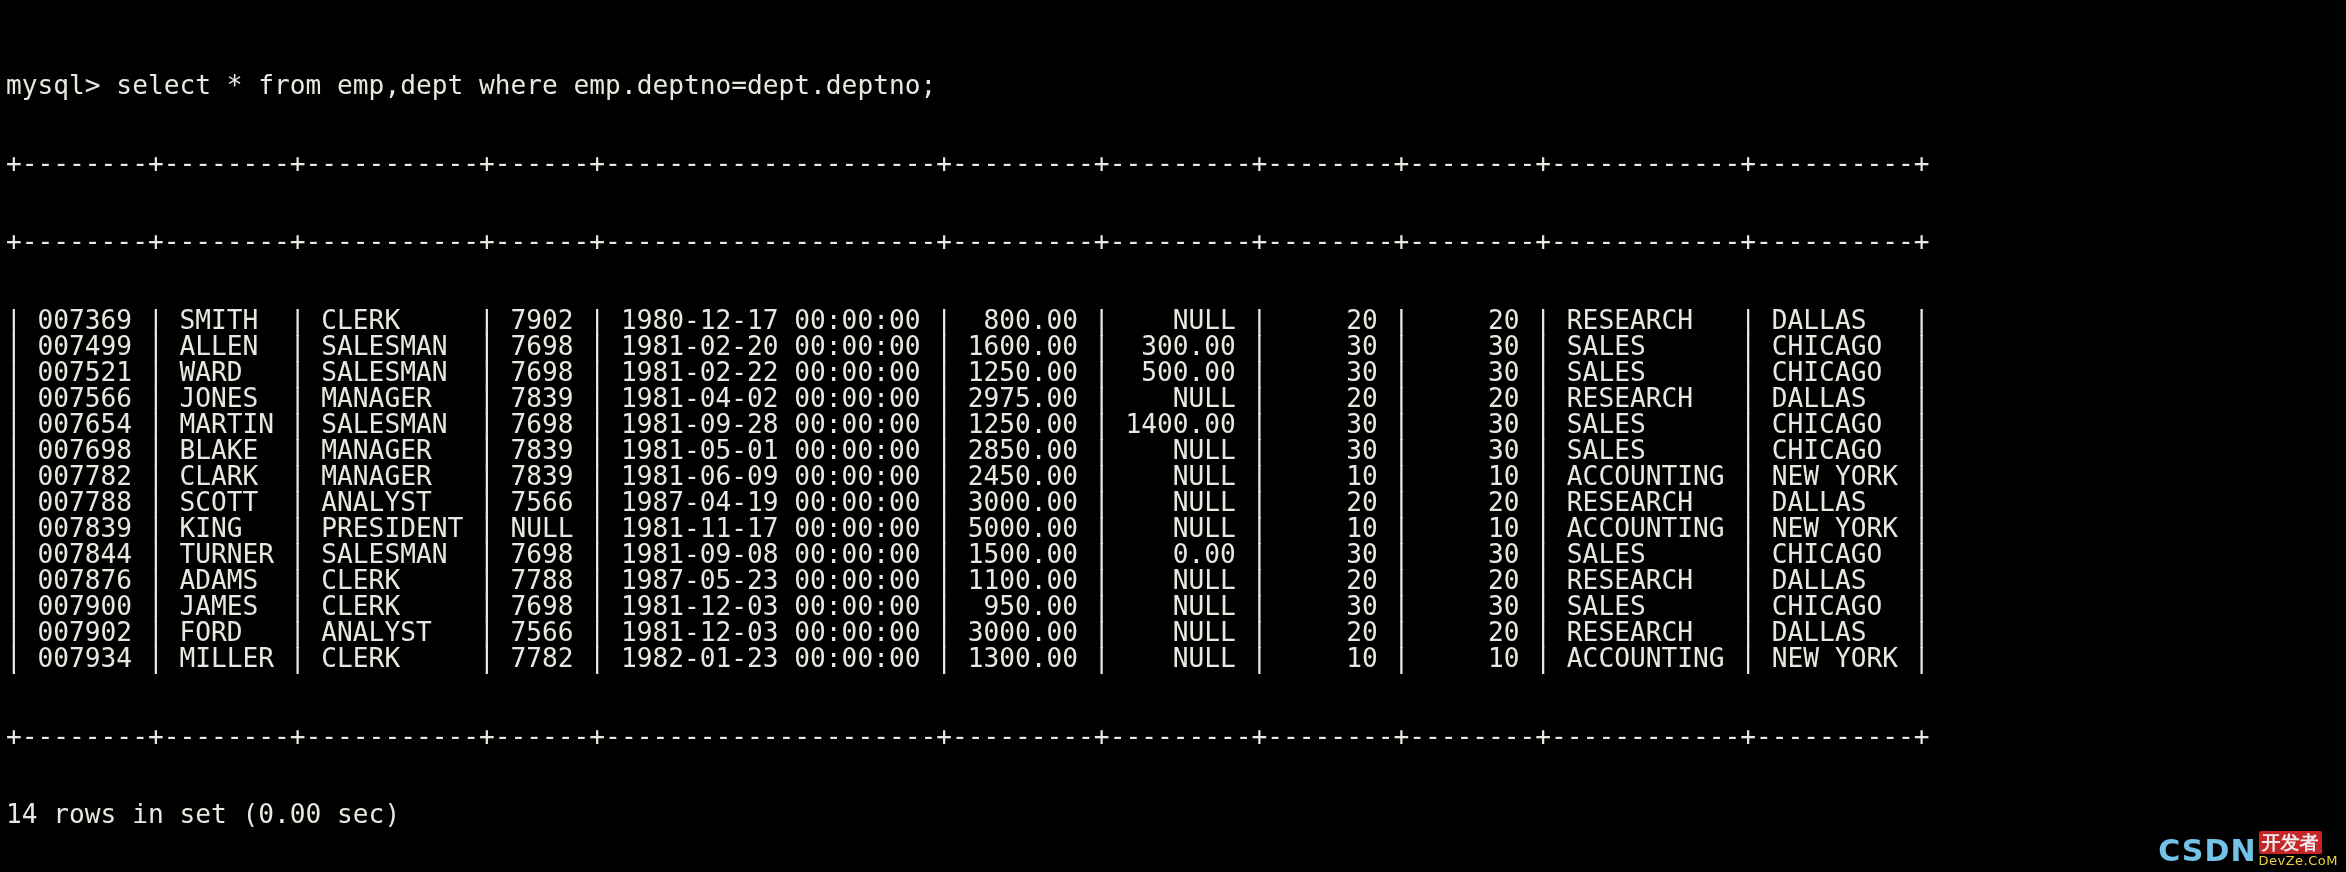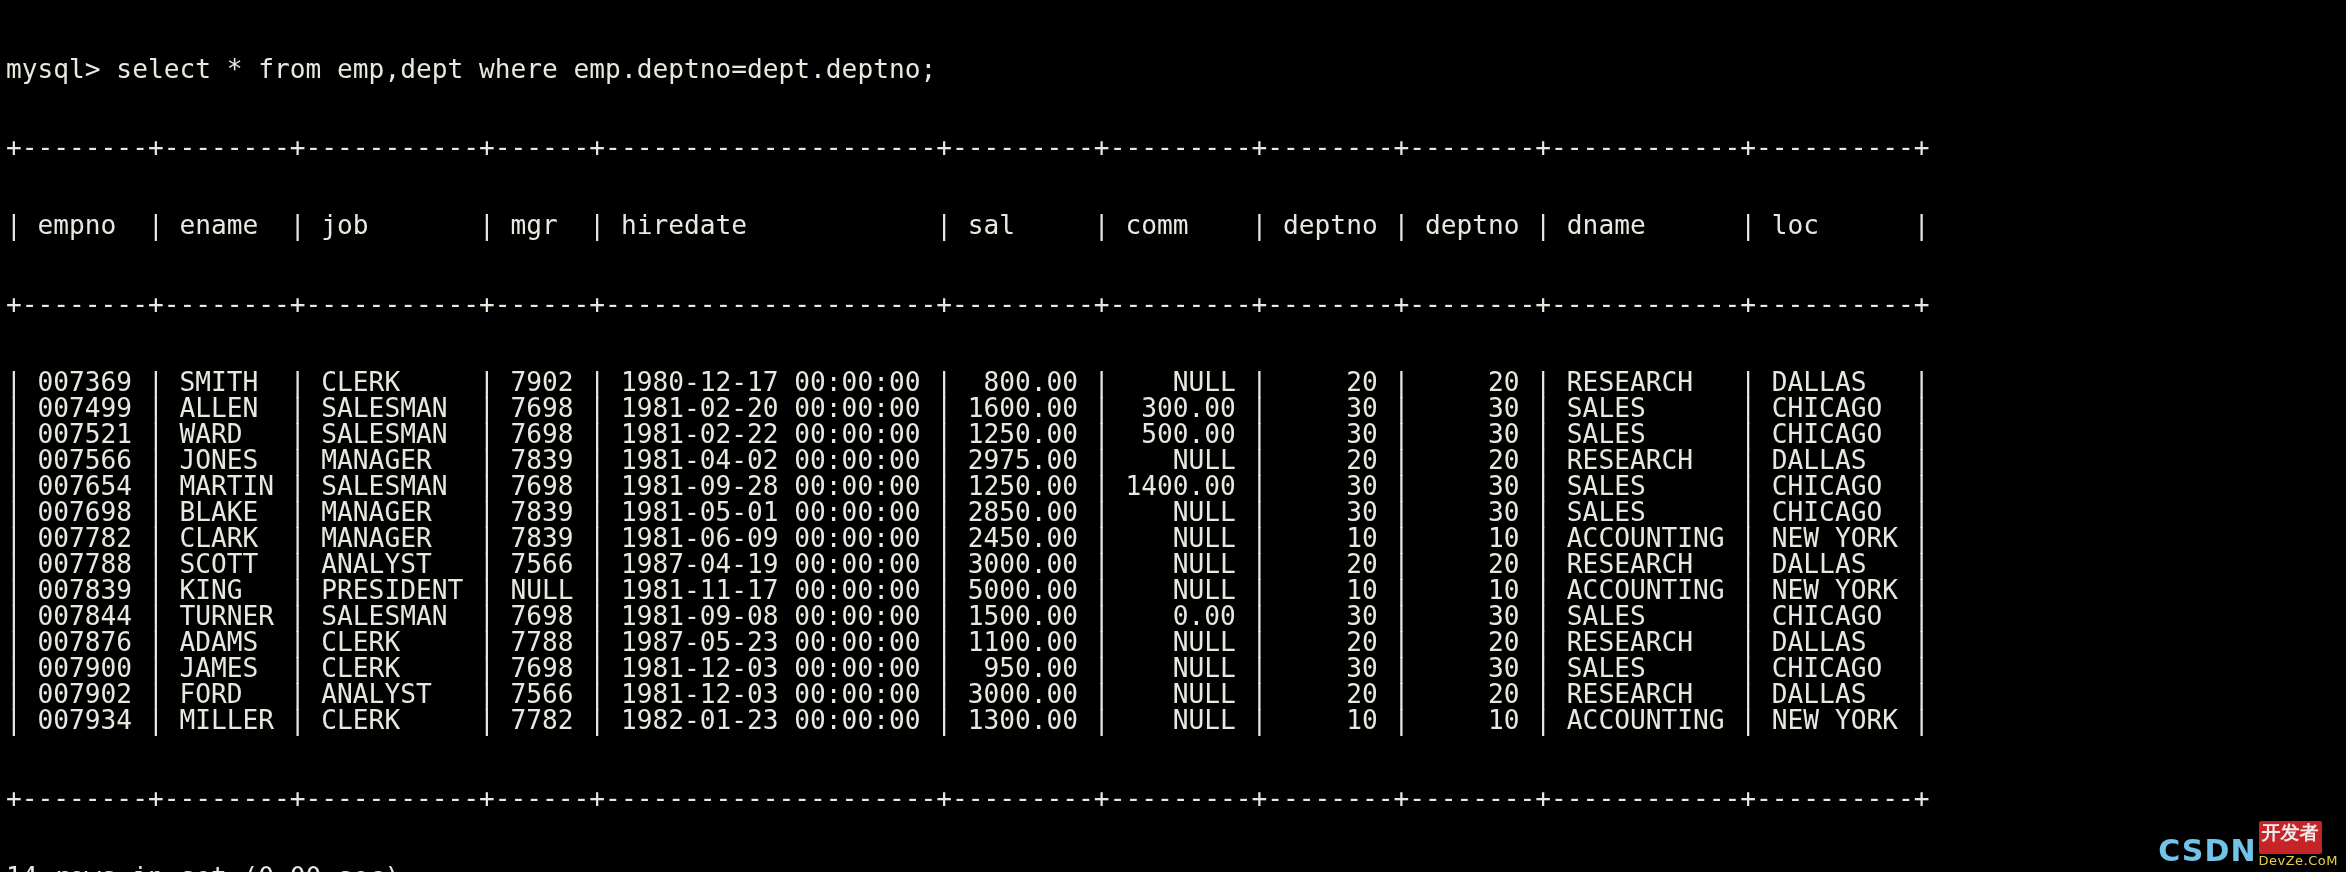--- a/index.html
+++ b/index.html
@@ -20,21 +20,21 @@
     left: 0;
     top: 0;
     width: 2346px;
     height: 872px;
     background: #000000;
     color: #e8e8e0;
     font-family: "DejaVu Sans Mono", "Liberation Mono", monospace;
     font-size: 26.2px;
     line-height: 26.05px;
     letter-spacing: 0px;
-    padding: 4px 0 0 6px;
+    padding: 20px 0 0 6px;
     box-sizing: border-box;
     white-space: pre;
   }
 
   .line {
     white-space: pre;
     height: 26.05px;
     font-family: "DejaVu Sans Mono", "Liberation Mono", monospace;
   }
 
@@ -60,21 +60,21 @@
     color: #7dd3fc;
     letter-spacing: 1px;
     line-height: 34px;
   }
   #watermark .logo-box {
     background: #d8282c;
     color: #ffffff;
     font-family: "DejaVu Sans", "Liberation Sans", sans-serif;
     font-size: 19px;
     font-weight: bold;
-    padding: 1px 3px 12px 3px;
+    padding: 1px 3px 2px 3px;
     line-height: 20px;
     border-radius: 2px;
     margin-left: 2px;
   }
   #watermark .logo-sub {
     font-family: "DejaVu Sans", "Liberation Sans", sans-serif;
     font-size: 13px;
     color: #fde047;
     letter-spacing: 0.5px;
     line-height: 14px;
@@ -85,21 +85,20 @@
     flex-direction: column;
     align-items: flex-start;
   }
 </style>
 </head>
 <body>
 
 <div id="terminal">
   <div class="line">mysql&gt; select * from emp,dept where emp.deptno=dept.deptno;</div>
   <div class="line rule">+--------+--------+-----------+------+---------------------+---------+---------+--------+--------+------------+----------+</div>
-  <div class="line">| empno  | ename  | job       | mgr  | hiredate            | sal     | comm    | deptno | deptno | dname      | loc      |</div>
   <div class="line rule">+--------+--------+-----------+------+---------------------+---------+---------+--------+--------+------------+----------+</div>
   <div id="table-body"><div class="line">| 007369 | SMITH  | CLERK     | 7902 | 1980-12-17 00:00:00 |  800.00 |    NULL |     20 |     20 | RESEARCH   | DALLAS   |</div><div class="line">| 007499 | ALLEN  | SALESMAN  | 7698 | 1981-02-20 00:00:00 | 1600.00 |  300.00 |     30 |     30 | SALES      | CHICAGO  |</div><div class="line">| 007521 | WARD   | SALESMAN  | 7698 | 1981-02-22 00:00:00 | 1250.00 |  500.00 |     30 |     30 | SALES      | CHICAGO  |</div><div class="line">| 007566 | JONES  | MANAGER   | 7839 | 1981-04-02 00:00:00 | 2975.00 |    NULL |     20 |     20 | RESEARCH   | DALLAS   |</div><div class="line">| 007654 | MARTIN | SALESMAN  | 7698 | 1981-09-28 00:00:00 | 1250.00 | 1400.00 |     30 |     30 | SALES      | CHICAGO  |</div><div class="line">| 007698 | BLAKE  | MANAGER   | 7839 | 1981-05-01 00:00:00 | 2850.00 |    NULL |     30 |     30 | SALES      | CHICAGO  |</div><div class="line">| 007782 | CLARK  | MANAGER   | 7839 | 1981-06-09 00:00:00 | 2450.00 |    NULL |     10 |     10 | ACCOUNTING | NEW YORK |</div><div class="line">| 007788 | SCOTT  | ANALYST   | 7566 | 1987-04-19 00:00:00 | 3000.00 |    NULL |     20 |     20 | RESEARCH   | DALLAS   |</div><div class="line">| 007839 | KING   | PRESIDENT | NULL | 1981-11-17 00:00:00 | 5000.00 |    NULL |     10 |     10 | ACCOUNTING | NEW YORK |</div><div class="line">| 007844 | TURNER | SALESMAN  | 7698 | 1981-09-08 00:00:00 | 1500.00 |    0.00 |     30 |     30 | SALES      | CHICAGO  |</div><div class="line">| 007876 | ADAMS  | CLERK     | 7788 | 1987-05-23 00:00:00 | 1100.00 |    NULL |     20 |     20 | RESEARCH   | DALLAS   |</div><div class="line">| 007900 | JAMES  | CLERK     | 7698 | 1981-12-03 00:00:00 |  950.00 |    NULL |     30 |     30 | SALES      | CHICAGO  |</div><div class="line">| 007902 | FORD   | ANALYST   | 7566 | 1981-12-03 00:00:00 | 3000.00 |    NULL |     20 |     20 | RESEARCH   | DALLAS   |</div><div class="line">| 007934 | MILLER | CLERK     | 7782 | 1982-01-23 00:00:00 | 1300.00 |    NULL |     10 |     10 | ACCOUNTING | NEW YORK |</div></div>
   <div class="line rule">+--------+--------+-----------+------+---------------------+---------+---------+--------+--------+------------+----------+</div>
   <div class="line">14 rows in set (0.00 sec)</div>
   
   
 </div>
 
 <div id="watermark">
   <span class="csdn-text">CSDN</span>

